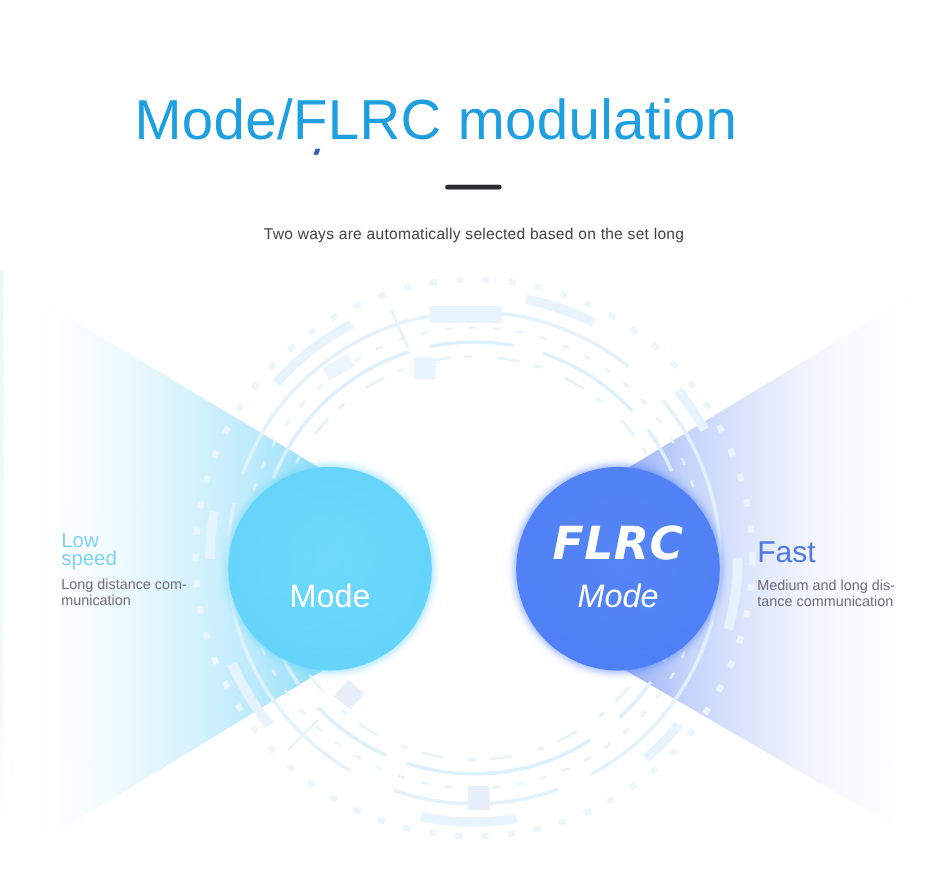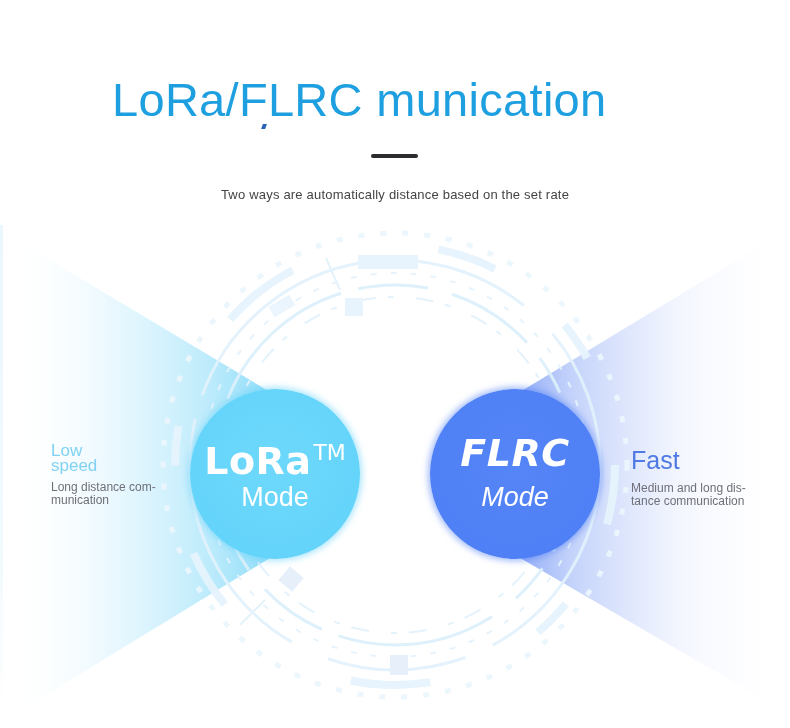--- a/index.html
+++ b/index.html
@@ -63,24 +63,24 @@
 
     .side.right { left: 631px; top: 447px; width: 140px; }
     .side.right .head { font-size: 25px; color: #4f7ae3; line-height: 27px; }
     .side.right .desc { margin-top: 8px; }
   </style>
 </head>
 <body>
 
 <div class="stage">
 
-  <div class="title">LoRa/FLRC munication</div>
+  <div class="title">Mode/FLRC modulation</div>
   <div class="title-tick"></div>
   <div class="divider"></div>
-  <div class="subtitle">Two ways are automatically distance based on the set rate</div>
+  <div class="subtitle">Two ways are automatically selected based on the set long</div>
 
   <div class="left-edge"></div>
 
   <svg class="deco" width="790" height="728" viewBox="0 0 790 728">
     <defs>
       <linearGradient id="beamL" x1="0" y1="0" x2="1" y2="0">
         <stop offset="0" stop-color="#ffffff" stop-opacity="0"></stop>
         <stop offset="0.35" stop-color="#e6f7fe" stop-opacity="0.7"></stop>
         <stop offset="0.75" stop-color="#b6e9fb" stop-opacity="0.9"></stop>
         <stop offset="1" stop-color="#8bdcf9" stop-opacity="1"></stop>
@@ -112,21 +112,20 @@
       <line x1="240" y1="625" x2="265" y2="600" stroke="#e3f2fc" stroke-width="2"></line>
       <rect x="358" y="255" width="60" height="14" fill="#e6f4fd" stroke="none"></rect>
       <rect x="345" y="298" width="18" height="18" fill="#e6f4fd" stroke="none"></rect>
       <rect x="270" y="300" width="24" height="12" fill="#eaf5fd" stroke="none" transform="rotate(-30 282 306)"></rect>
       <rect x="390" y="655" width="18" height="20" fill="#e6f0fa" stroke="none"></rect>
       <rect x="282" y="570" width="18" height="18" fill="#e6f0fa" stroke="none" transform="rotate(40 291 579)"></rect>
     </g>
   </svg>
 
   <div class="circle lora">
-    <div class="big"><span>LoRa</span><sup>TM</sup></div>
     <div class="mode">Mode</div>
   </div>
 
   <div class="circle flrc">
     <div class="big">FLRC</div>
     <div class="mode">Mode</div>
   </div>
 
   <div class="side left">
     <div class="head">

